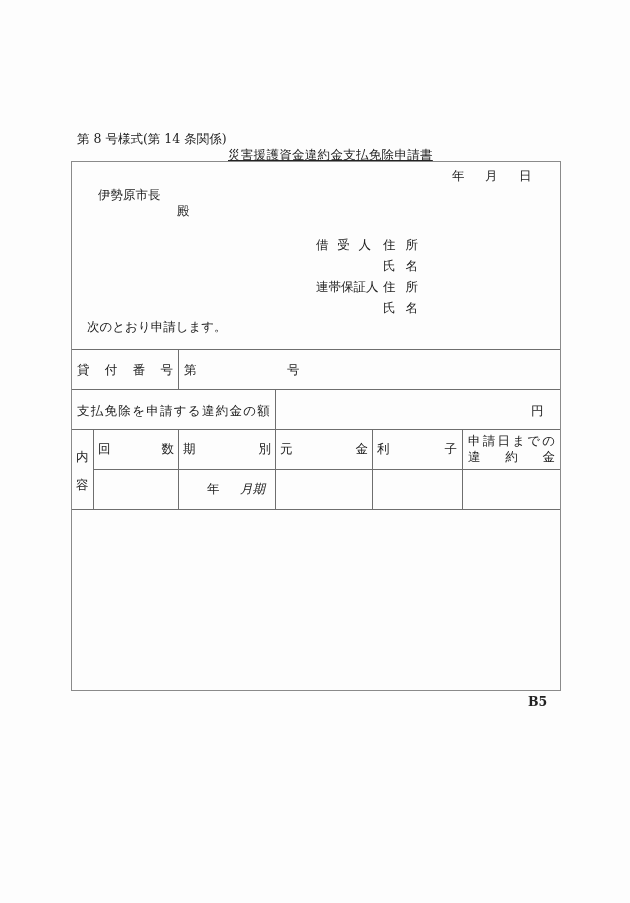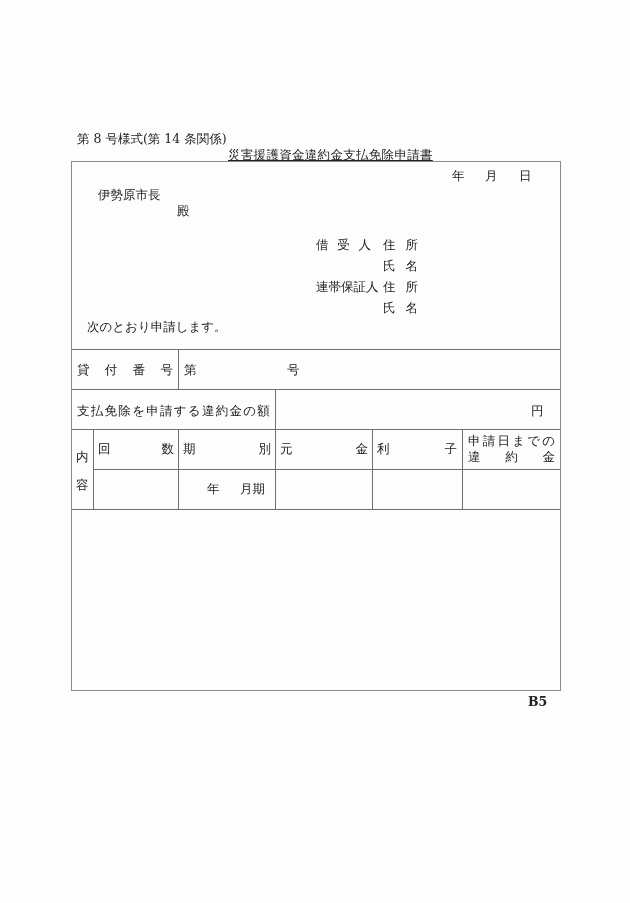--- a/index.html
+++ b/index.html
@@ -163,20 +163,20 @@
   <span>の</span>
 </div>
 <div class="spread" style="left:468px;top:449px;width:87px;">
   <span>違</span>
   <span>約</span>
   <span>金</span>
 </div>
 
 <div class="t" style="left:96px;top:472px;width:80px;height:34px;"></div>
 <span class="t" style="left:207px;top:481px;">年</span>
-<span class="t" style="left:240px;top:481px;">月期</span>
+<span class="t" style="left:240px;top:481px;font-style:italic;">月期</span>
 <div class="t" style="left:278px;top:472px;width:92px;height:34px;"></div>
 <div class="t" style="left:375px;top:472px;width:85px;height:34px;"></div>
 <div class="t" style="left:465px;top:472px;width:92px;height:34px;"></div>
 
 <div class="t" style="left:74px;top:512px;width:484px;height:175px;"></div>
 
 <div class="abs footer-size">B5</div>
 
 </body></html>

